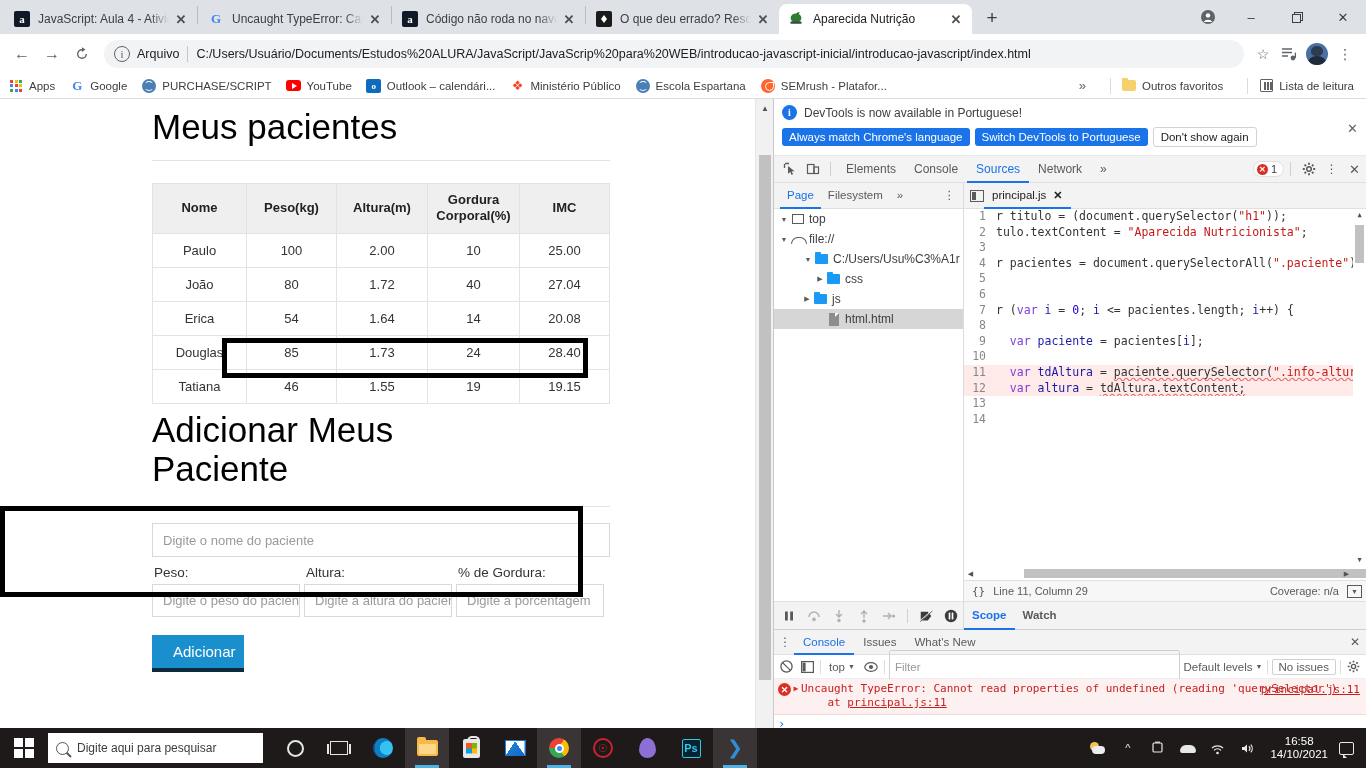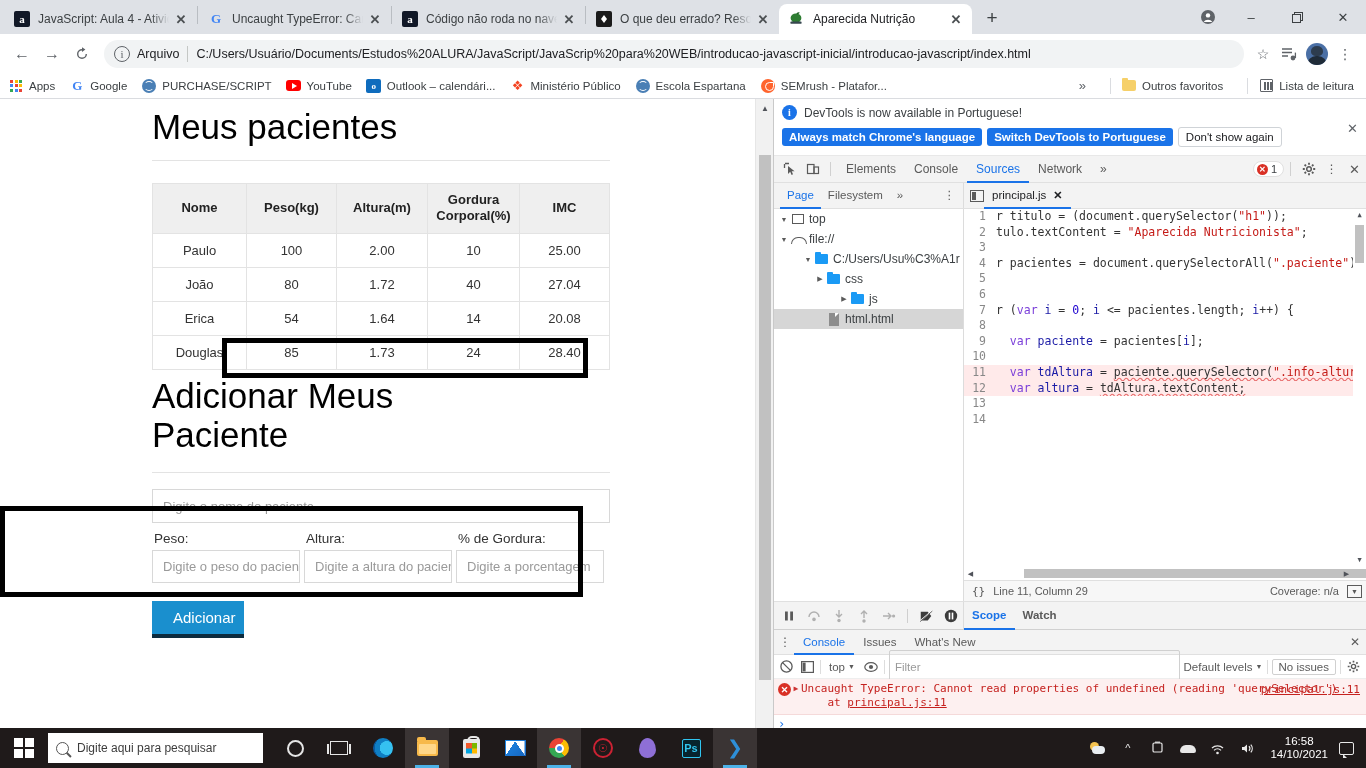--- a/index.html
+++ b/index.html
@@ -139,21 +139,21 @@
   
   .devtools { flex:1 1 auto; background:#fff; display:flex; flex-direction:column;
               border-left:1px solid #c9c9c9; font-family:"Liberation Sans",sans-serif; }
 
   .dt-banner { padding:6px 8px 8px 8px; position:relative; border-bottom:1px solid #e8e8e8;}
   .dt-banner .bl1 { display:flex; align-items:center; font-size:12px; color:#3c4043; margin-bottom:7px;}
   .dt-banner .iico { width:15px;height:15px;border-radius:50%;background:#1a73e8;color:#fff;
       font-size:10px;font-weight:bold;display:flex;align-items:center;justify-content:center;margin-right:7px;
       font-family:"Liberation Serif",serif; }
   .dt-banner .btns { display:flex; align-items:center; gap:5px; }
-  .bbtn { font-size:11.5px; font-weight:bold; padding:3px 7px; border-radius:3px; }
+  .bbtn { font-size:11.5px; font-weight:normal; padding:3px 7px; border-radius:3px; }
   .bbtn.primary { background:#1a73e8; color:#fff; }
   .bbtn.ghost { background:#fff; color:#202124; border:1px solid #cfd3d7; font-weight:normal; }
   .dt-banner .bclose { position:absolute; right:8px; top:22px; font-size:13px; color:#5f6368; }
 
   .dt-tabs { height:27px; display:flex; align-items:center; border-bottom:1px solid #e0e0e0;
              background:#f3f3f3; padding-left:4px; font-size:12px; color:#5a5a5a; }
   .dt-tabs .ibtn { width:23px;height:23px;display:flex;align-items:center;justify-content:center;color:#5a5a5a; }
   .dt-tabs .tsep { width:1px;height:14px;background:#d0d0d0;margin:0 6px; }
   .dt-tabs .t { padding:0 9px; line-height:26px; height:27px; position:relative; }
   .dt-tabs .t.sel { color:#1a73e8; }
@@ -529,20 +529,27 @@
               <td>14</td>
               <td>20.08</td>
             </tr>
             <tr>
               <td>Douglas</td>
               <td>85</td>
               <td>1.73</td>
               <td>24</td>
               <td>28.40</td>
             </tr>
+            <tr>
+              <td>Tatiana</td>
+              <td>46</td>
+              <td>1.55</td>
+              <td>19</td>
+              <td>19.15</td>
+            </tr>
           </tbody>
         </table>
 
         <h1 class="pg" style="margin-top:6px;width:300px">Adicionar Meus Paciente</h1>
         <div class="hr" style="margin:18px 0 16px 0"></div>
 
         <div>
           <div class="fld" style="width:458px;height:34px">Digite o nome do paciente</div>
         </div>
 
@@ -665,21 +672,21 @@
               </span>
             <span>C:/Users/Usu%C3%A1r</span>
           </div>
           <div class="treerow" style="padding-left:40px">
             <span class="tw">▶</span>
             <span class="ti">
                 <span class="fico"></span>
               </span>
             <span>css</span>
           </div>
-          <div class="treerow" style="padding-left:64px">
+          <div class="treerow" style="padding-left:27px">
             <span class="tw">▶</span>
             <span class="ti">
                 <span class="fico"></span>
               </span>
             <span>js</span>
           </div>
           <div class="treerow sel" style="padding-left:40px">
             <span class="tw"></span>
             <span class="ti">
                 <span class="docico"></span>

